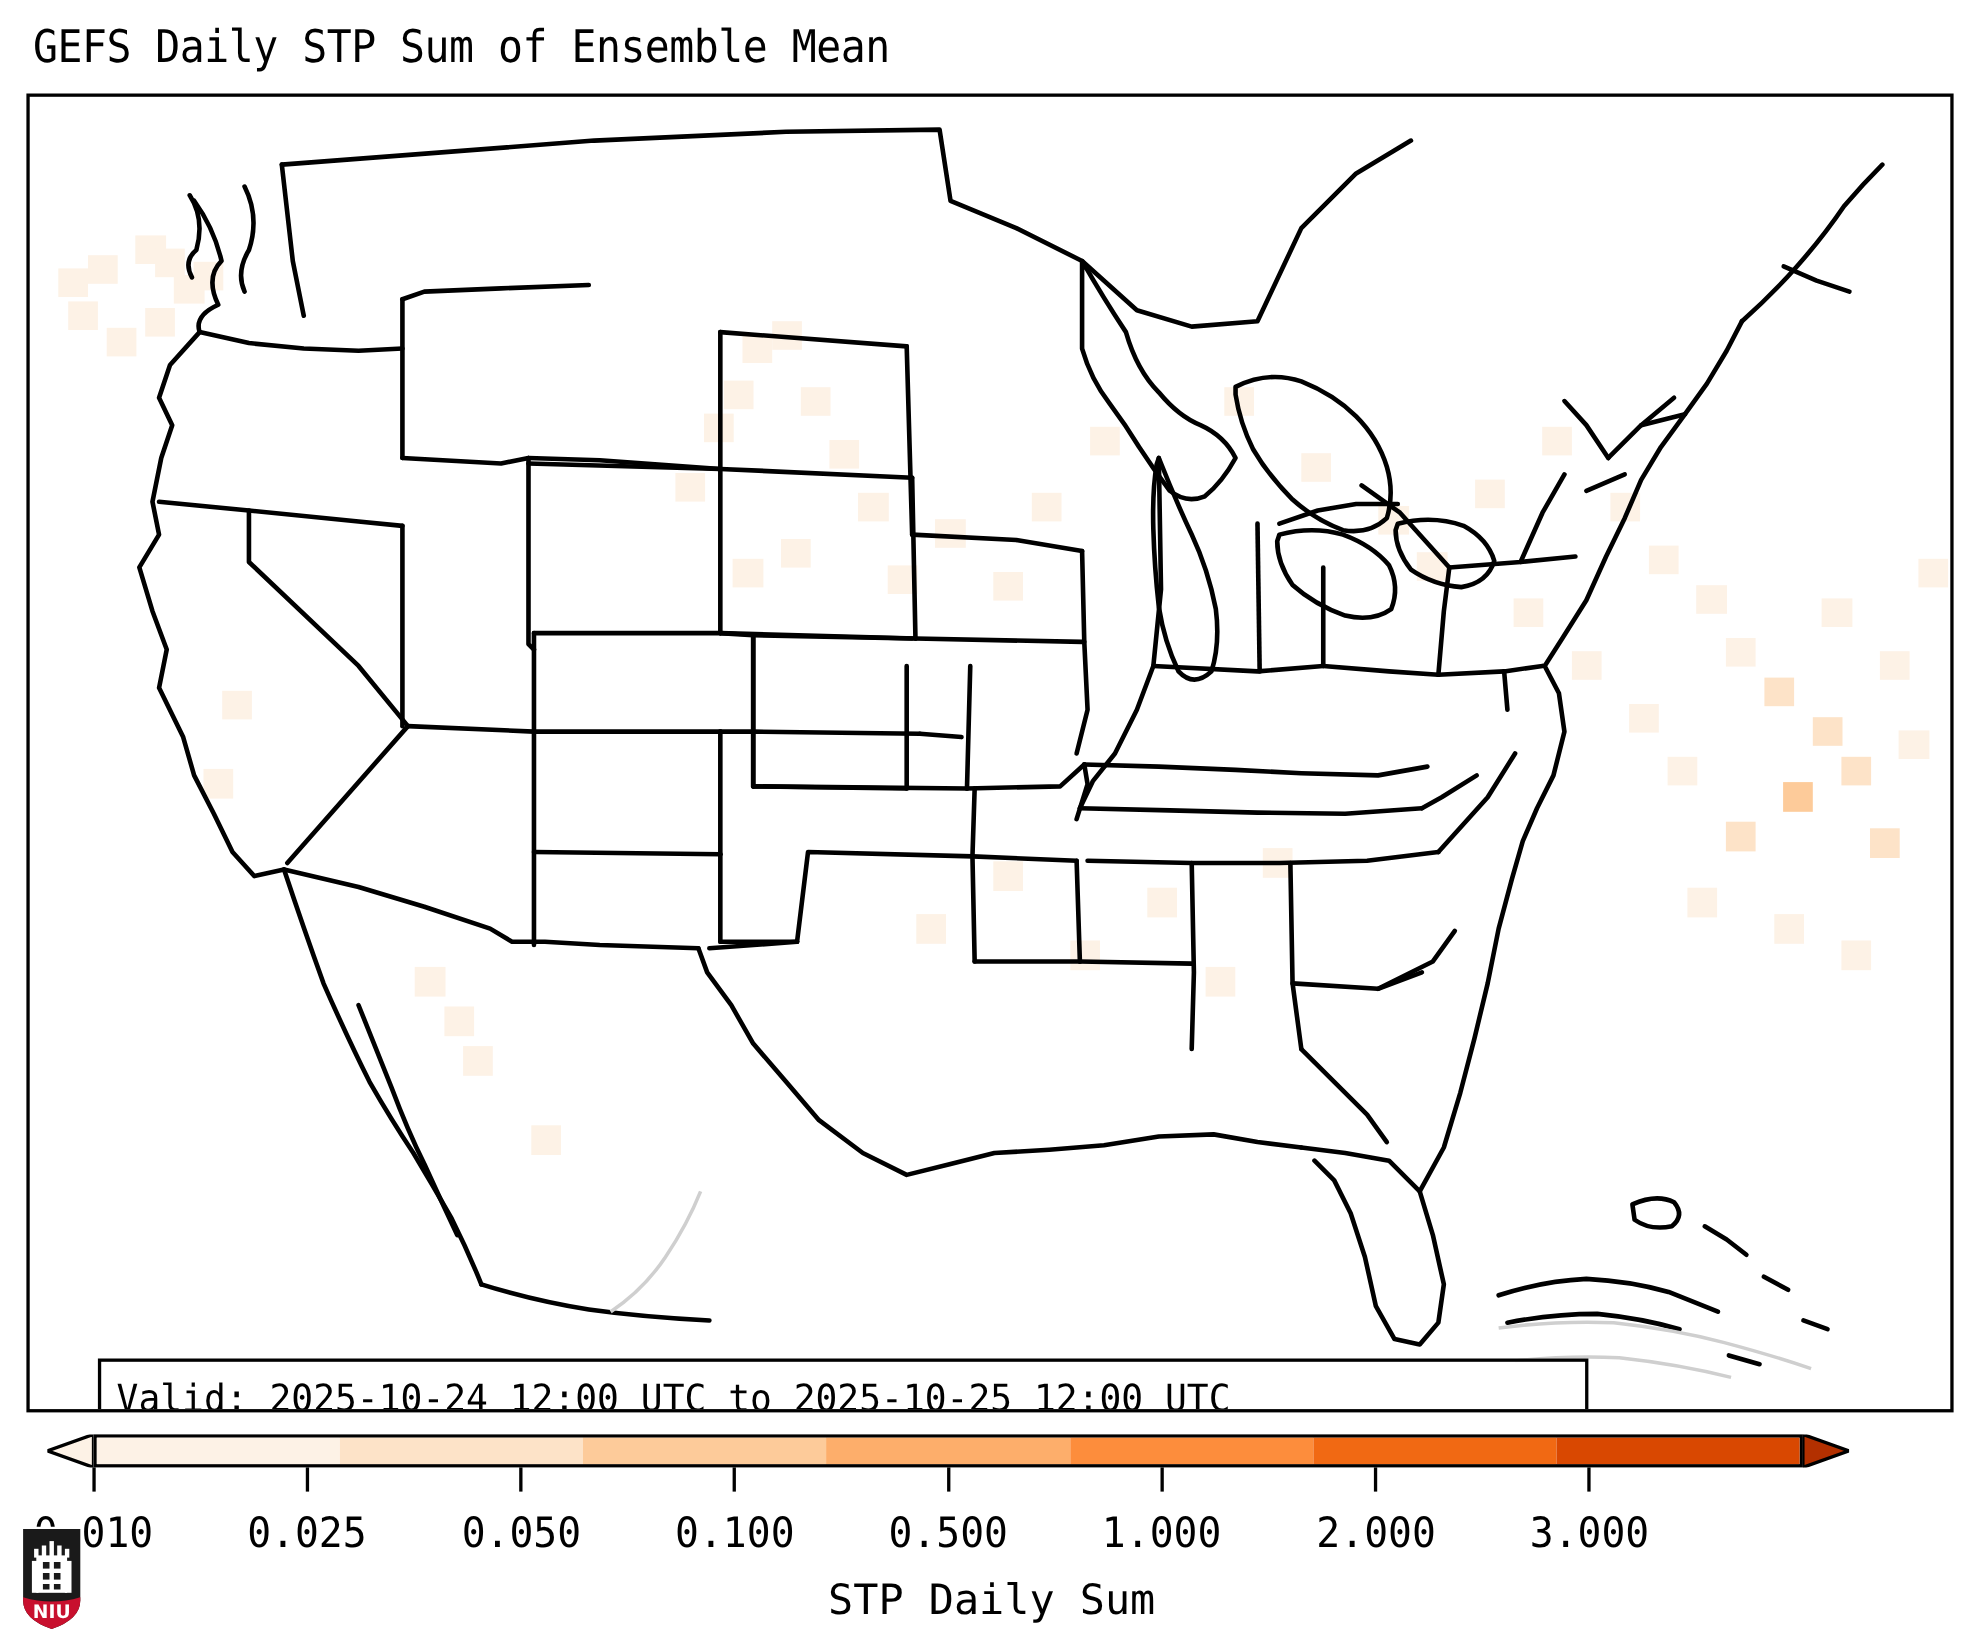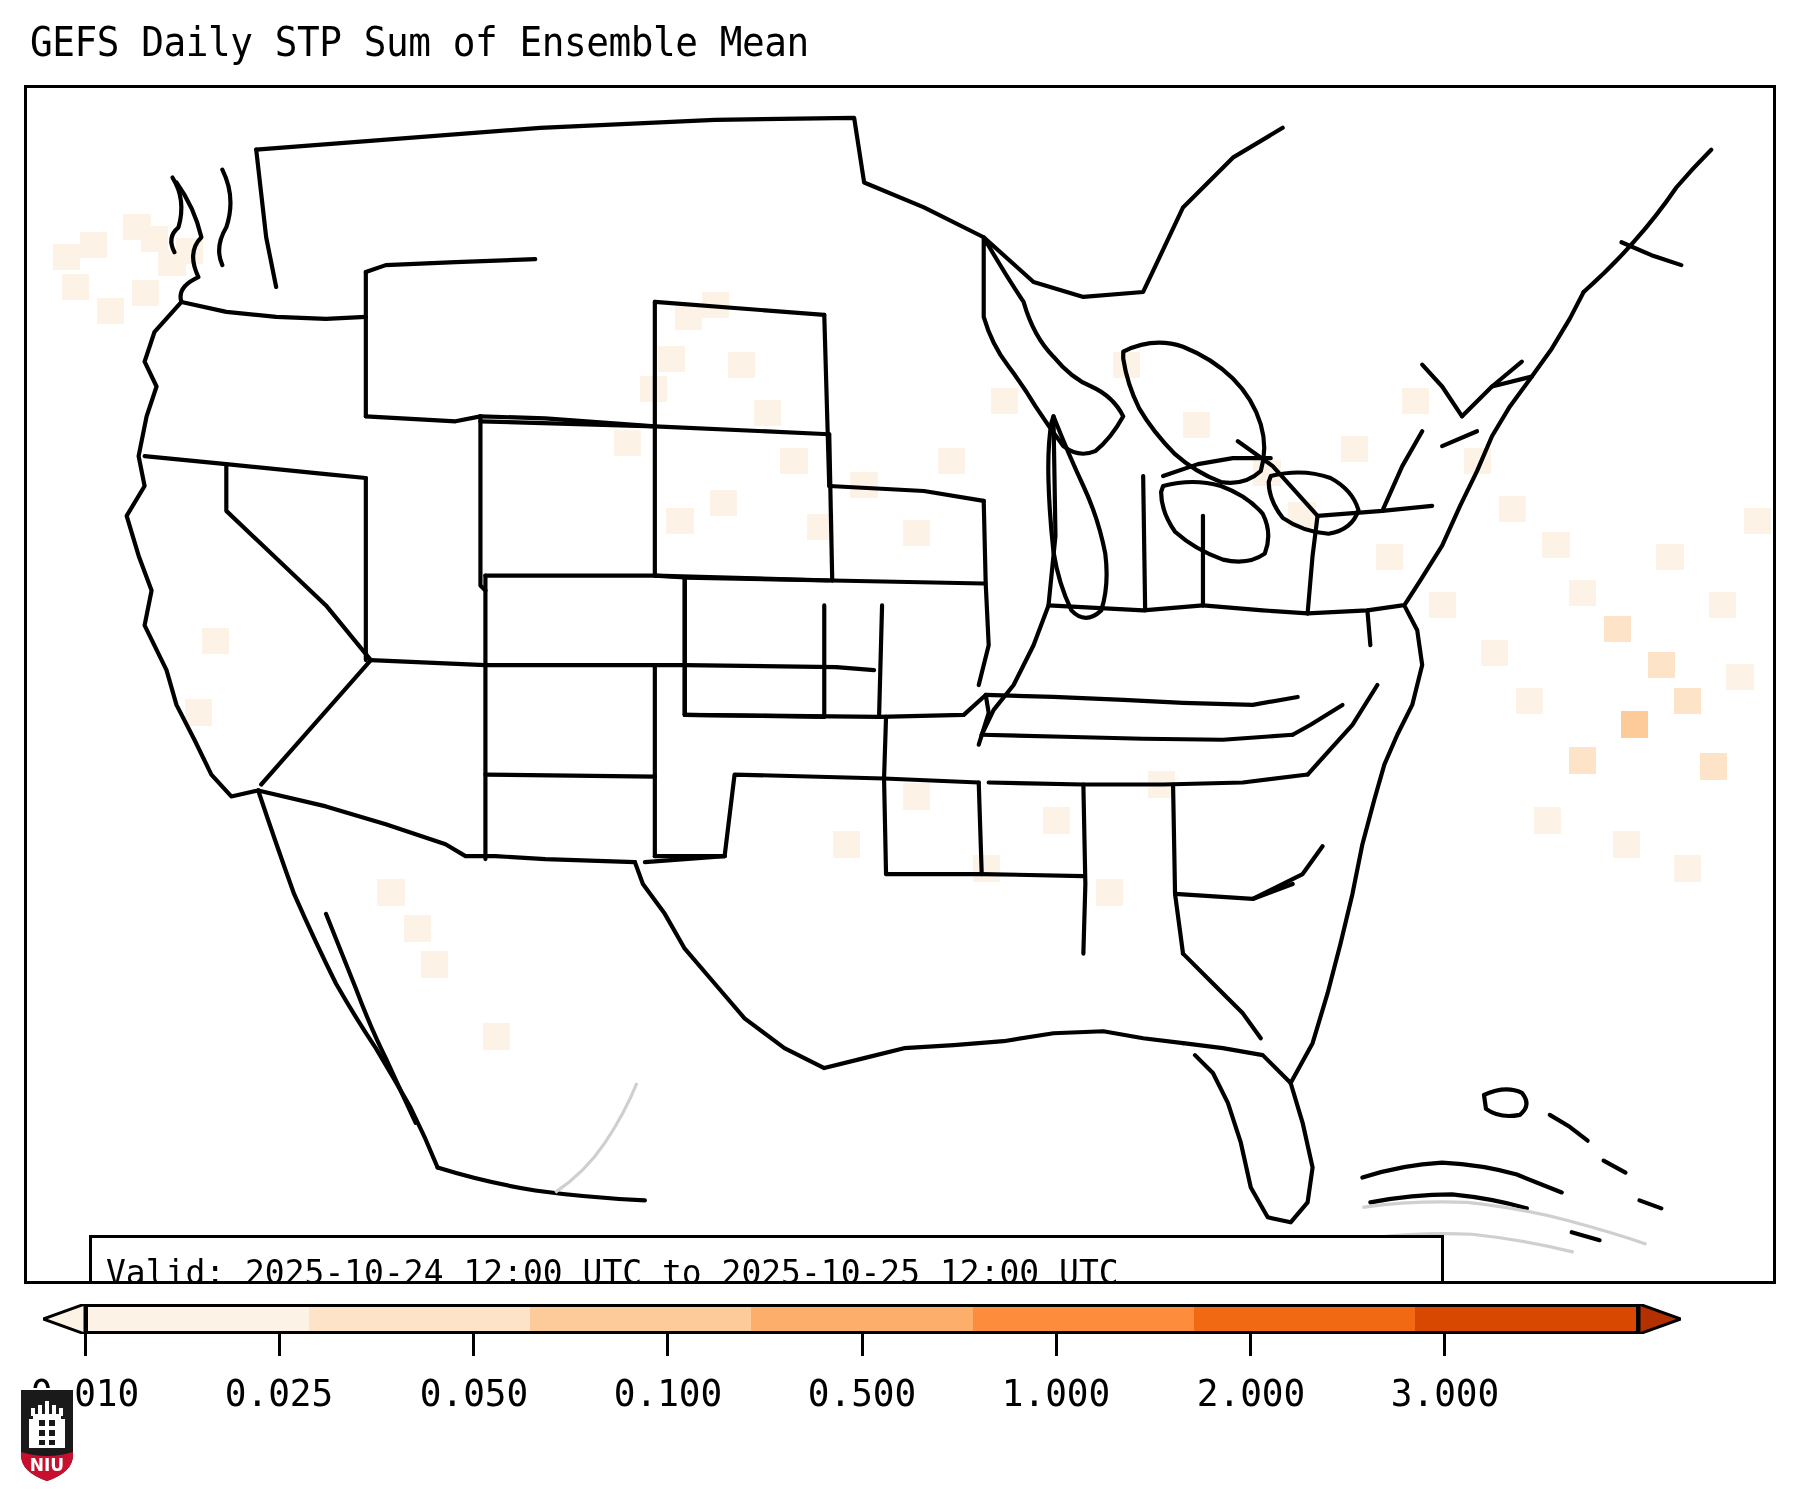--- a/index.html
+++ b/index.html
@@ -335,20 +335,21 @@
       <div class="cbar-label" style="left: 85px;">0.010</div>
       <div class="cbar-label" style="left: 279.25px;">0.025</div>
       <div class="cbar-label" style="left: 473.5px;">0.050</div>
       <div class="cbar-label" style="left: 667.75px;">0.100</div>
       <div class="cbar-label" style="left: 862px;">0.500</div>
       <div class="cbar-label" style="left: 1056.25px;">1.000</div>
       <div class="cbar-label" style="left: 1250.5px;">2.000</div>
       <div class="cbar-label" style="left: 1444.75px;">3.000</div>
     </div>
 
+  <div id="cbar-axis-title">STP Daily Sum</div>
 
   <svg id="niu-logo" viewBox="0 0 62 100">
     <path d="M3 2 H59 V70 Q59 88 31 98 Q3 88 3 70 Z" fill="#ffffff"></path>
     <path d="M5 4 H57 V69 Q57 86 31 95 Q5 86 5 69 Z" fill="#1a1a1a"></path>
 
     <g fill="#ffffff">
       <rect x="17" y="28" width="28" height="34"></rect>
       <rect x="13" y="33" width="6" height="29"></rect>
       <rect x="43" y="33" width="6" height="29"></rect>
       <rect x="15" y="22" width="4" height="8"></rect>

